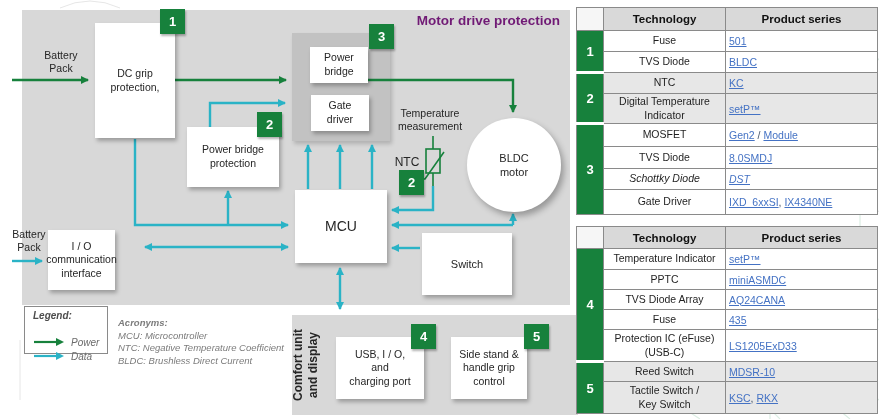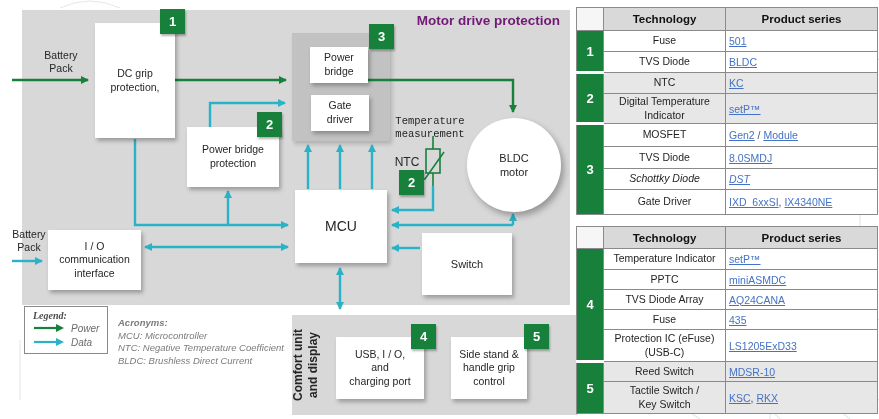--- a/index.html
+++ b/index.html
@@ -36,21 +36,21 @@
     position:absolute; font-weight:bold; font-size:12px; color:#262626;
     text-align:center; white-space:pre-line; line-height:1.25;
     transform:rotate(-90deg); z-index:3;
   }
 
   
   .legend {
     position:absolute; background:#fff; border:1px solid #8a8a8a; z-index:3;
     padding:3px 6px 2px 8px; font-size:10px;
   }
-  .legend-title { font-style:italic; font-weight:bold; color:#4d4d4d; margin-bottom:0;font-family:Liberation Serif, serif; }
+  .legend-title { font-style:italic; font-weight:bold; color:#4d4d4d; margin-bottom:14px; }
   .legend-row { display:flex; align-items:center; gap:6px; height:14px; }
   .legend-row .lab { font-style:italic; color:#6b6b6b; }
   .acronyms { position:absolute; font-size:9.5px; font-style:italic; color:#7c7c7c;
               line-height:1.32; z-index:3; }
   .acronyms .ac-title { font-weight:bold; }
 
   
   table.spec {
     position:absolute; border-collapse:collapse; background:#fff;
     border:1.5px solid #6e6e6e; z-index:3; table-layout:fixed; width:301px;
@@ -156,39 +156,39 @@
   <div class="badge" style="left:369px; top:24px;">3</div>
   <div class="block" style="left:310px; top:47px; width:58px; height:36px;">
     <span>Power
 bridge</span>
   </div>
   <div class="block" style="left:311px; top:95px; width:58px; height:36px;">
     <span>Gate
 driver</span>
   </div>
 
-  <div class="flabel" style="left:386px; top:115px; width:88px;font-family:Liberation Mono, monospace;">Temperature
+  <div class="flabel" style="left:386px; top:107px; width:88px;">Temperature
 measurement</div>
   <div class="flabel" style="left:392px; top:155px; width:30px; font-size:12px;">NTC</div>
   <div class="badge" style="left:399px; top:170px;">2</div>
 
   <div class="block circle" style="left:467px; top:118px; width:94px; height:94px;">
     <span>BLDC
 motor</span>
   </div>
 
   <div class="block" style="left:295px; top:190px; width:92px; height:73px; font-size:14px;">
     <span>MCU</span>
   </div>
 
   <div class="block" style="left:422px; top:233px; width:90px; height:62px; font-size:11px;">
     <span>Switch</span>
   </div>
 
-  <div class="block" style="left:48px; top:230px; width:93px; height:60px;">
+  <div class="block" style="left:48px; top:230px; width:67px; height:60px;">
     <span>I / O
 communication
 interface</span>
   </div>
 
   <div class="vlabel" style="left:265px; top:343px; width:96px; height:44px;">Comfort unit
 and display</div>
 
   <div class="block" style="left:336px; top:337px; width:88px; height:62px;">
     <span>USB, I / O,

